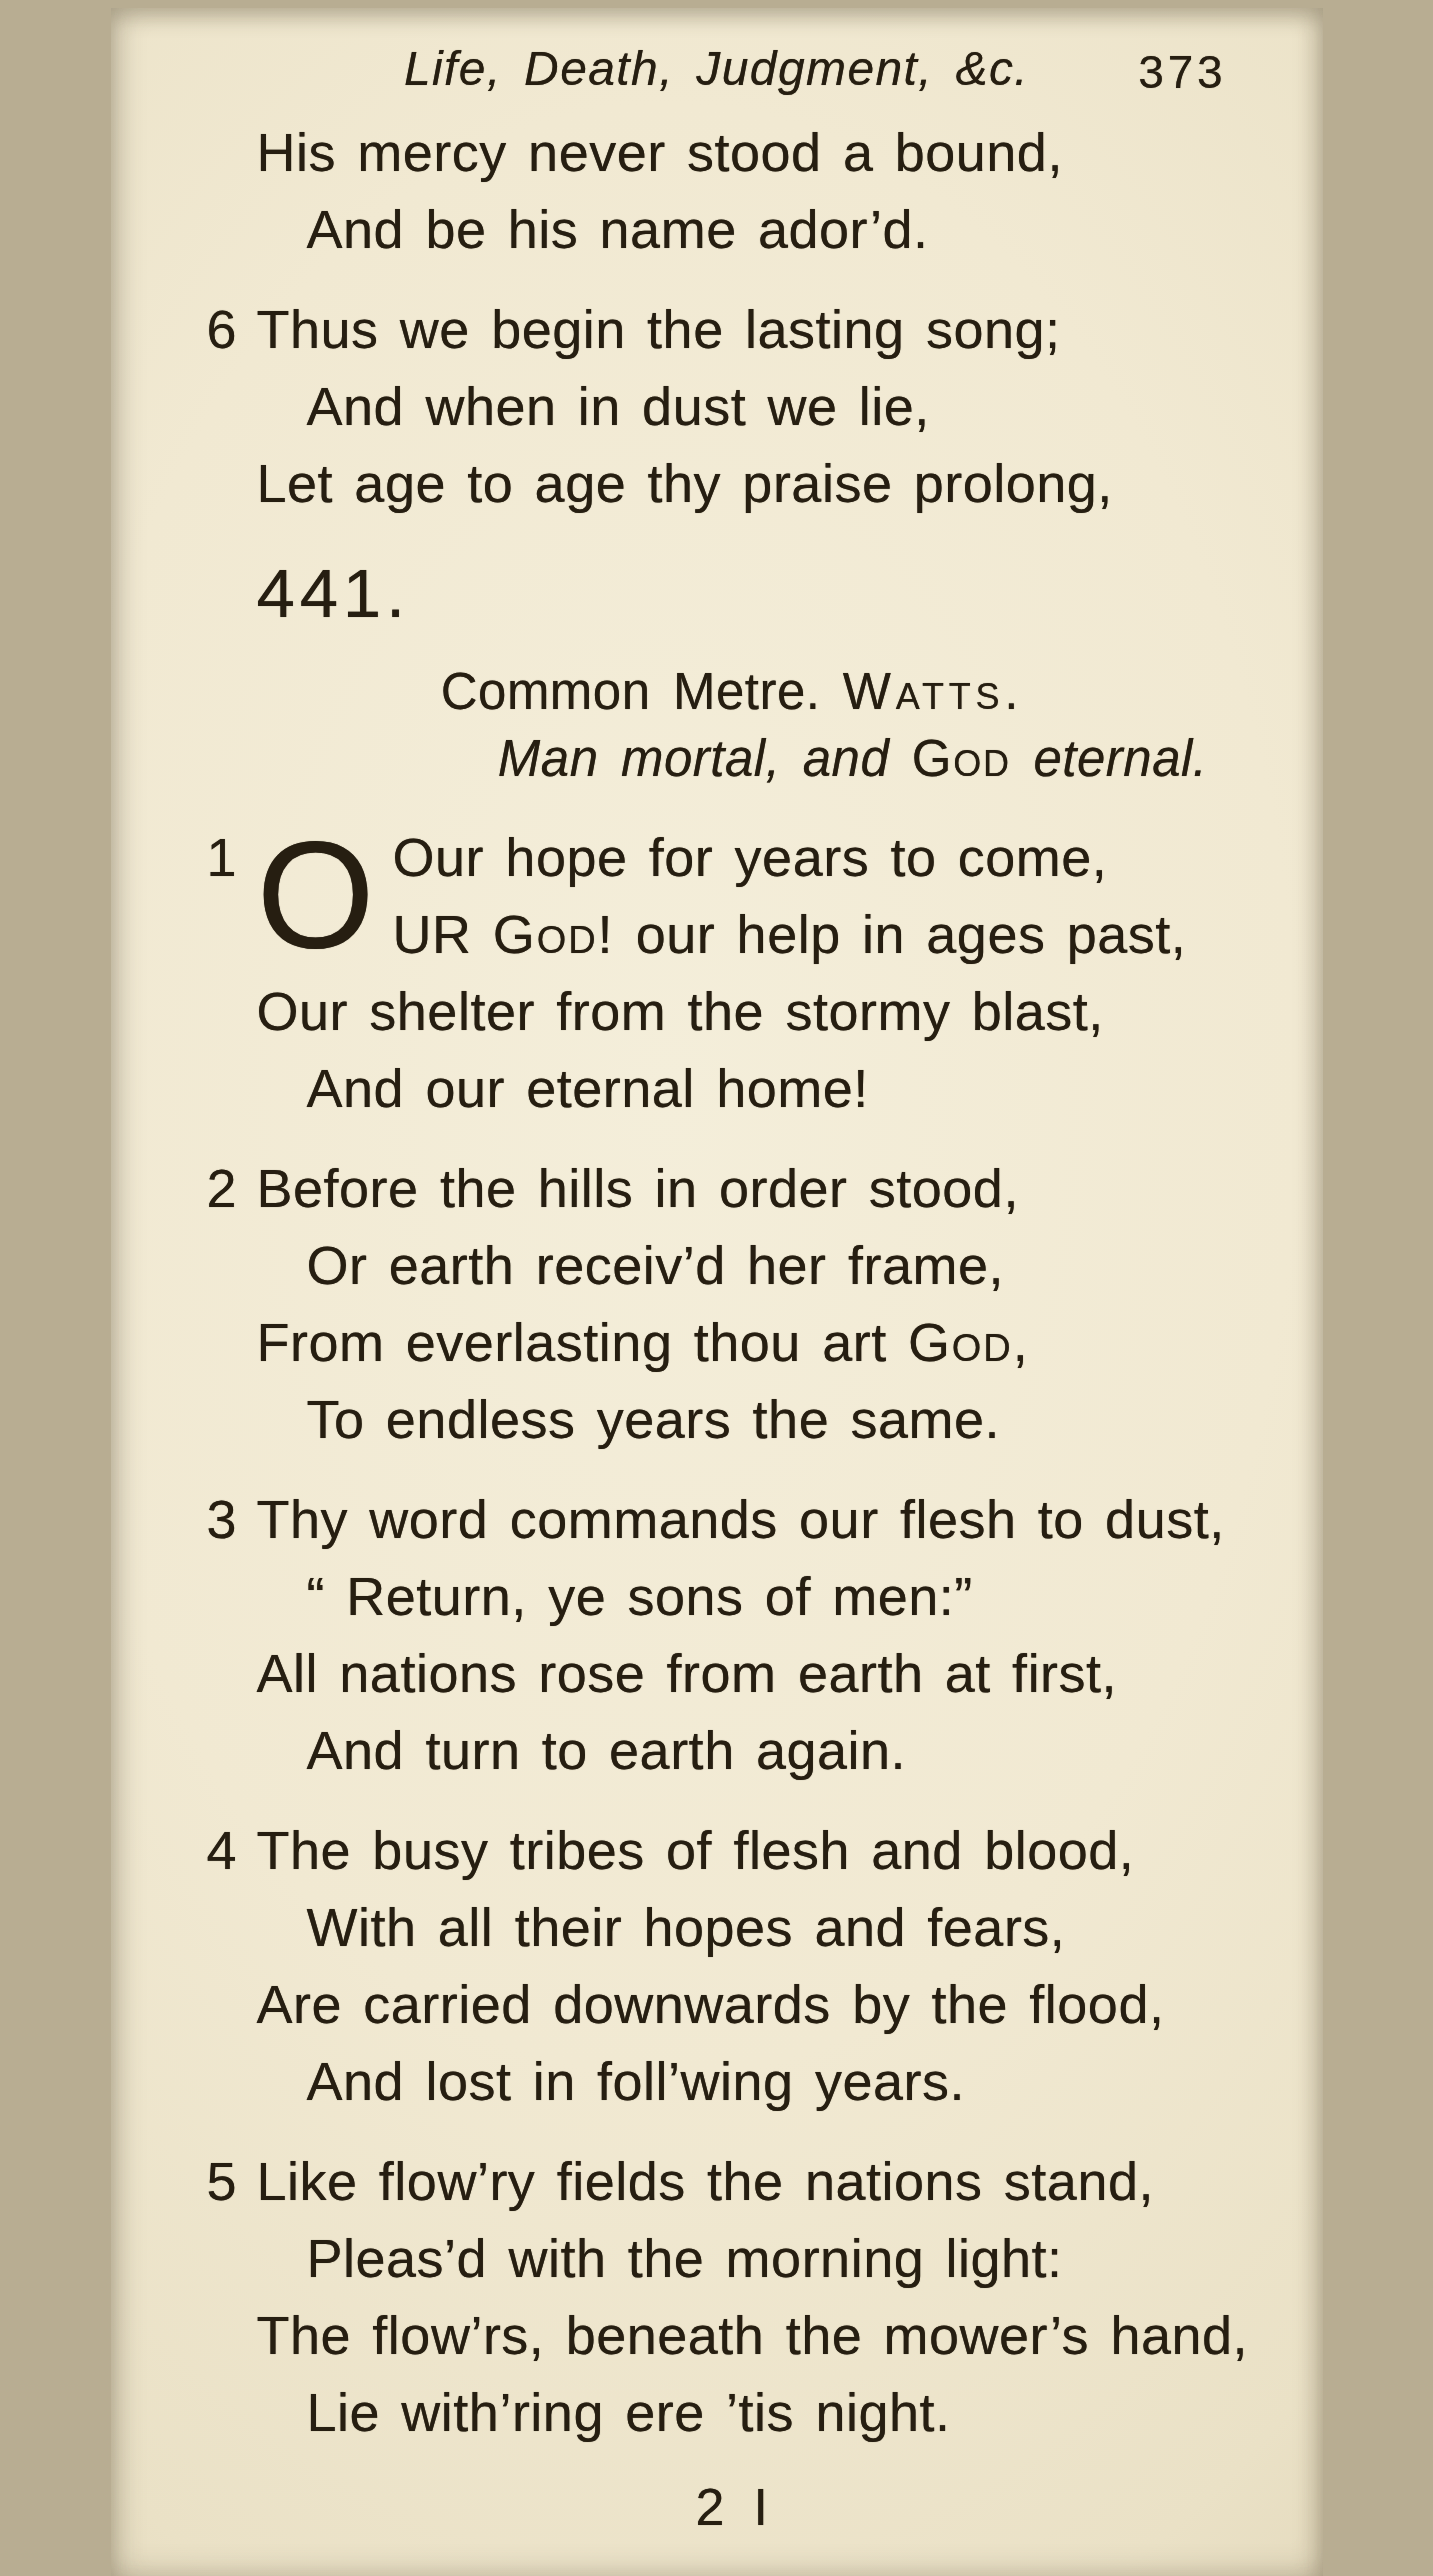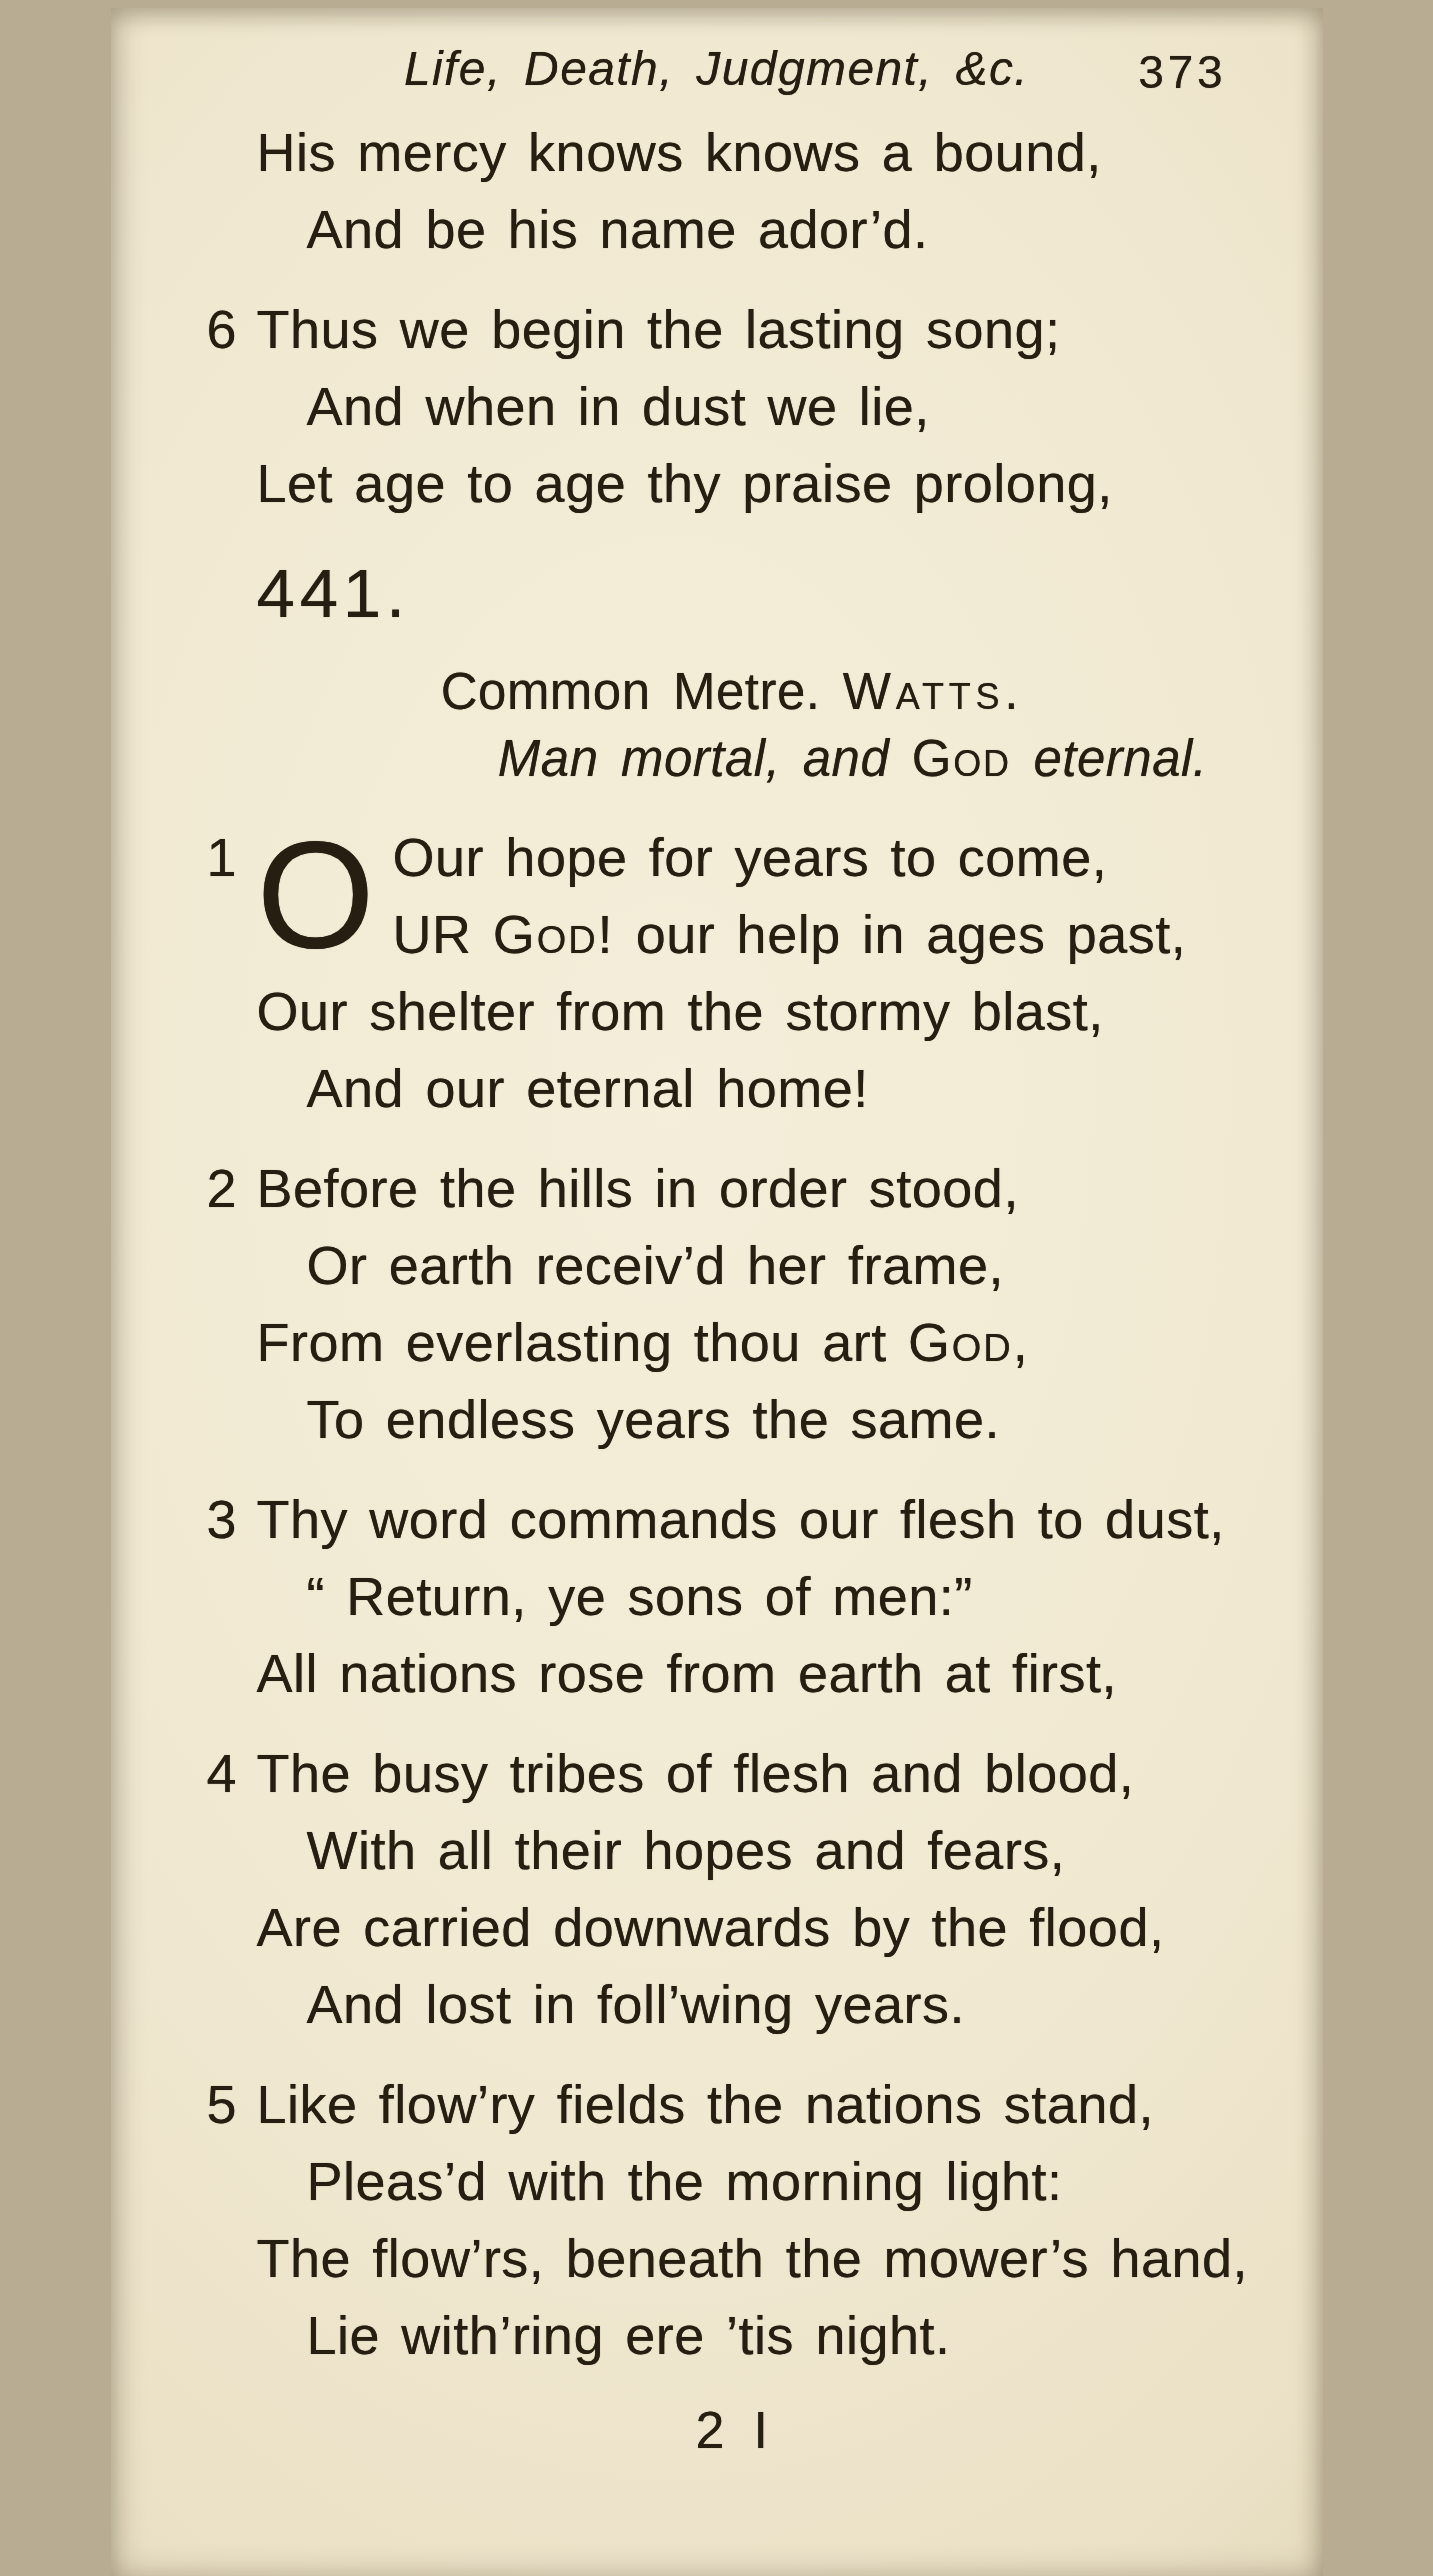--- a/index.html
+++ b/index.html
@@ -107,21 +107,21 @@
 <div class="page">
 
   <header class="pageheader">
     <div class="running-title">Life, Death, Judgment, &amp;c.</div>
     <div class="page-number">373</div>
   </header>
 
   <main class="textblock">
 
     <section class="verse">
-      <p class="line">His mercy knows knows a bound,</p>
+      <p class="line">His mercy never stood a bound,</p>
       <p class="line indent">And be his name ador’d.</p>
     </section>
 
     <section class="verse">
       <span class="vnum">6</span>
       <p class="line">Thus we begin the lasting song;</p>
       <p class="line indent">And when in dust we lie,</p>
       <p class="line">Let age to age thy praise prolong,</p>
     </section>
 
@@ -148,20 +148,21 @@
       <p class="line indent">Or earth receiv’d her frame,</p>
       <p class="line"><span>From everlasting thou art </span><span class="sc">God</span><span>,</span></p>
       <p class="line indent">To endless years the same.</p>
     </section>
 
     <section class="verse">
       <span class="vnum">3</span>
       <p class="line">Thy word commands our flesh to dust,</p>
       <p class="line indent">“ Return, ye sons of men:”</p>
       <p class="line">All nations rose from earth at first,</p>
+      <p class="line indent">And turn to earth again.</p>
     </section>
 
     <section class="verse">
       <span class="vnum">4</span>
       <p class="line">The busy tribes of flesh and blood,</p>
       <p class="line indent">With all their hopes and fears,</p>
       <p class="line">Are carried downwards by the flood,</p>
       <p class="line indent">And lost in foll’wing years.</p>
     </section>
 

